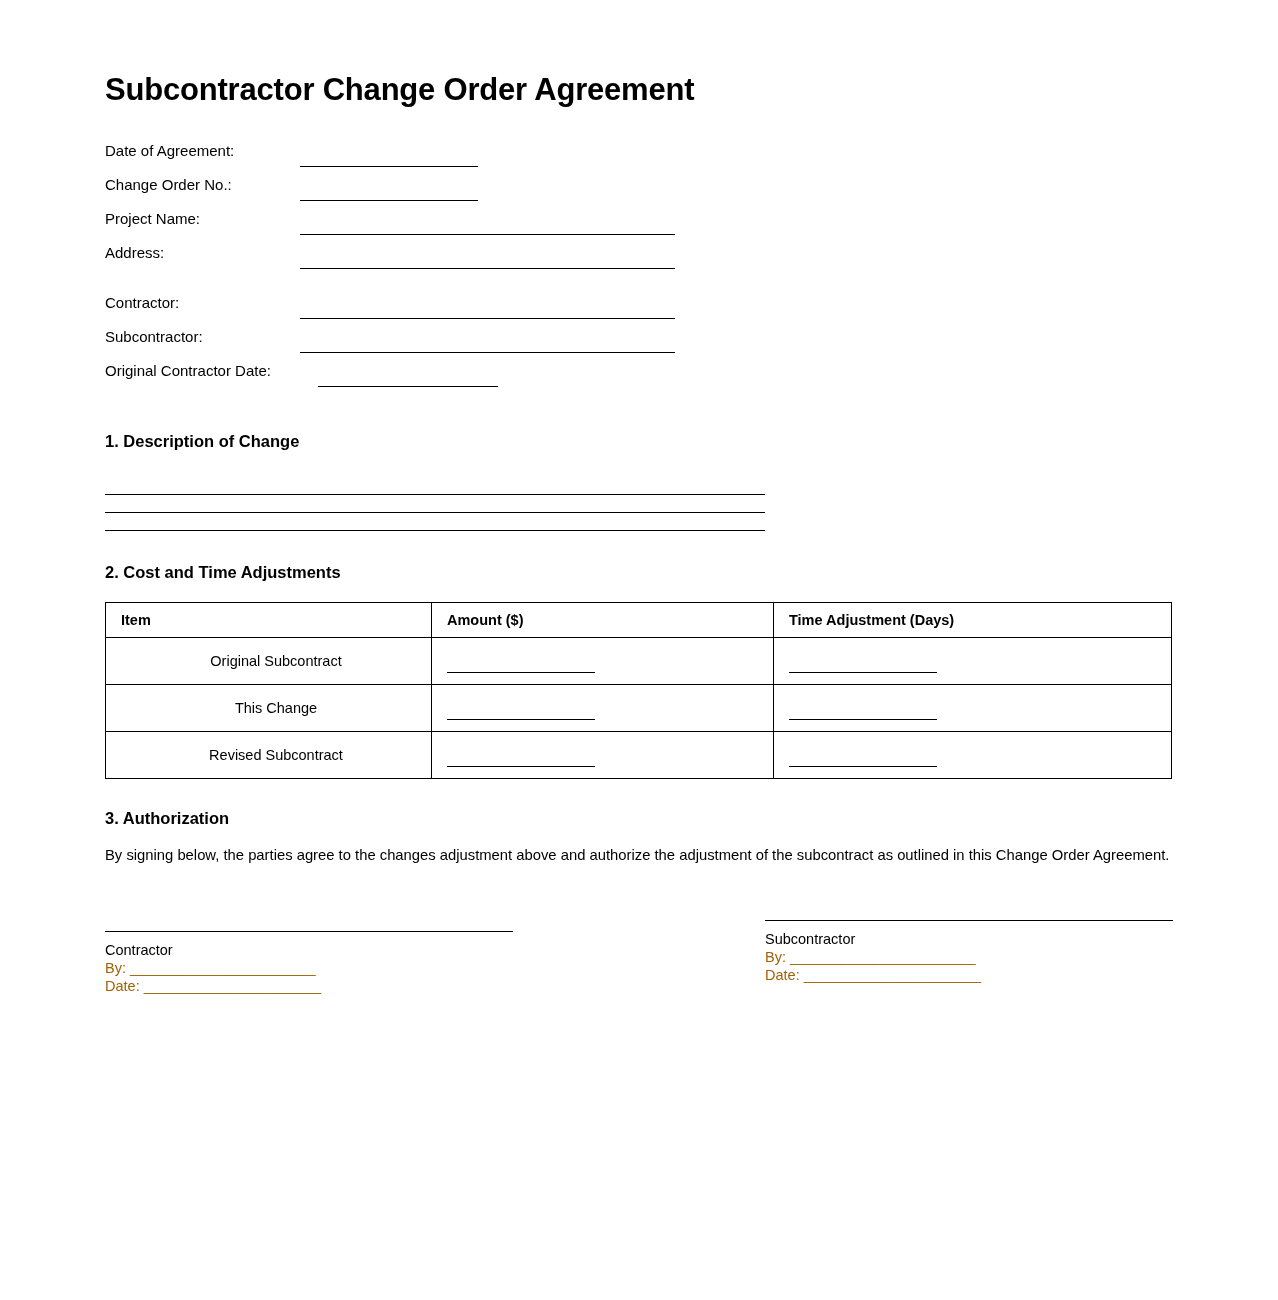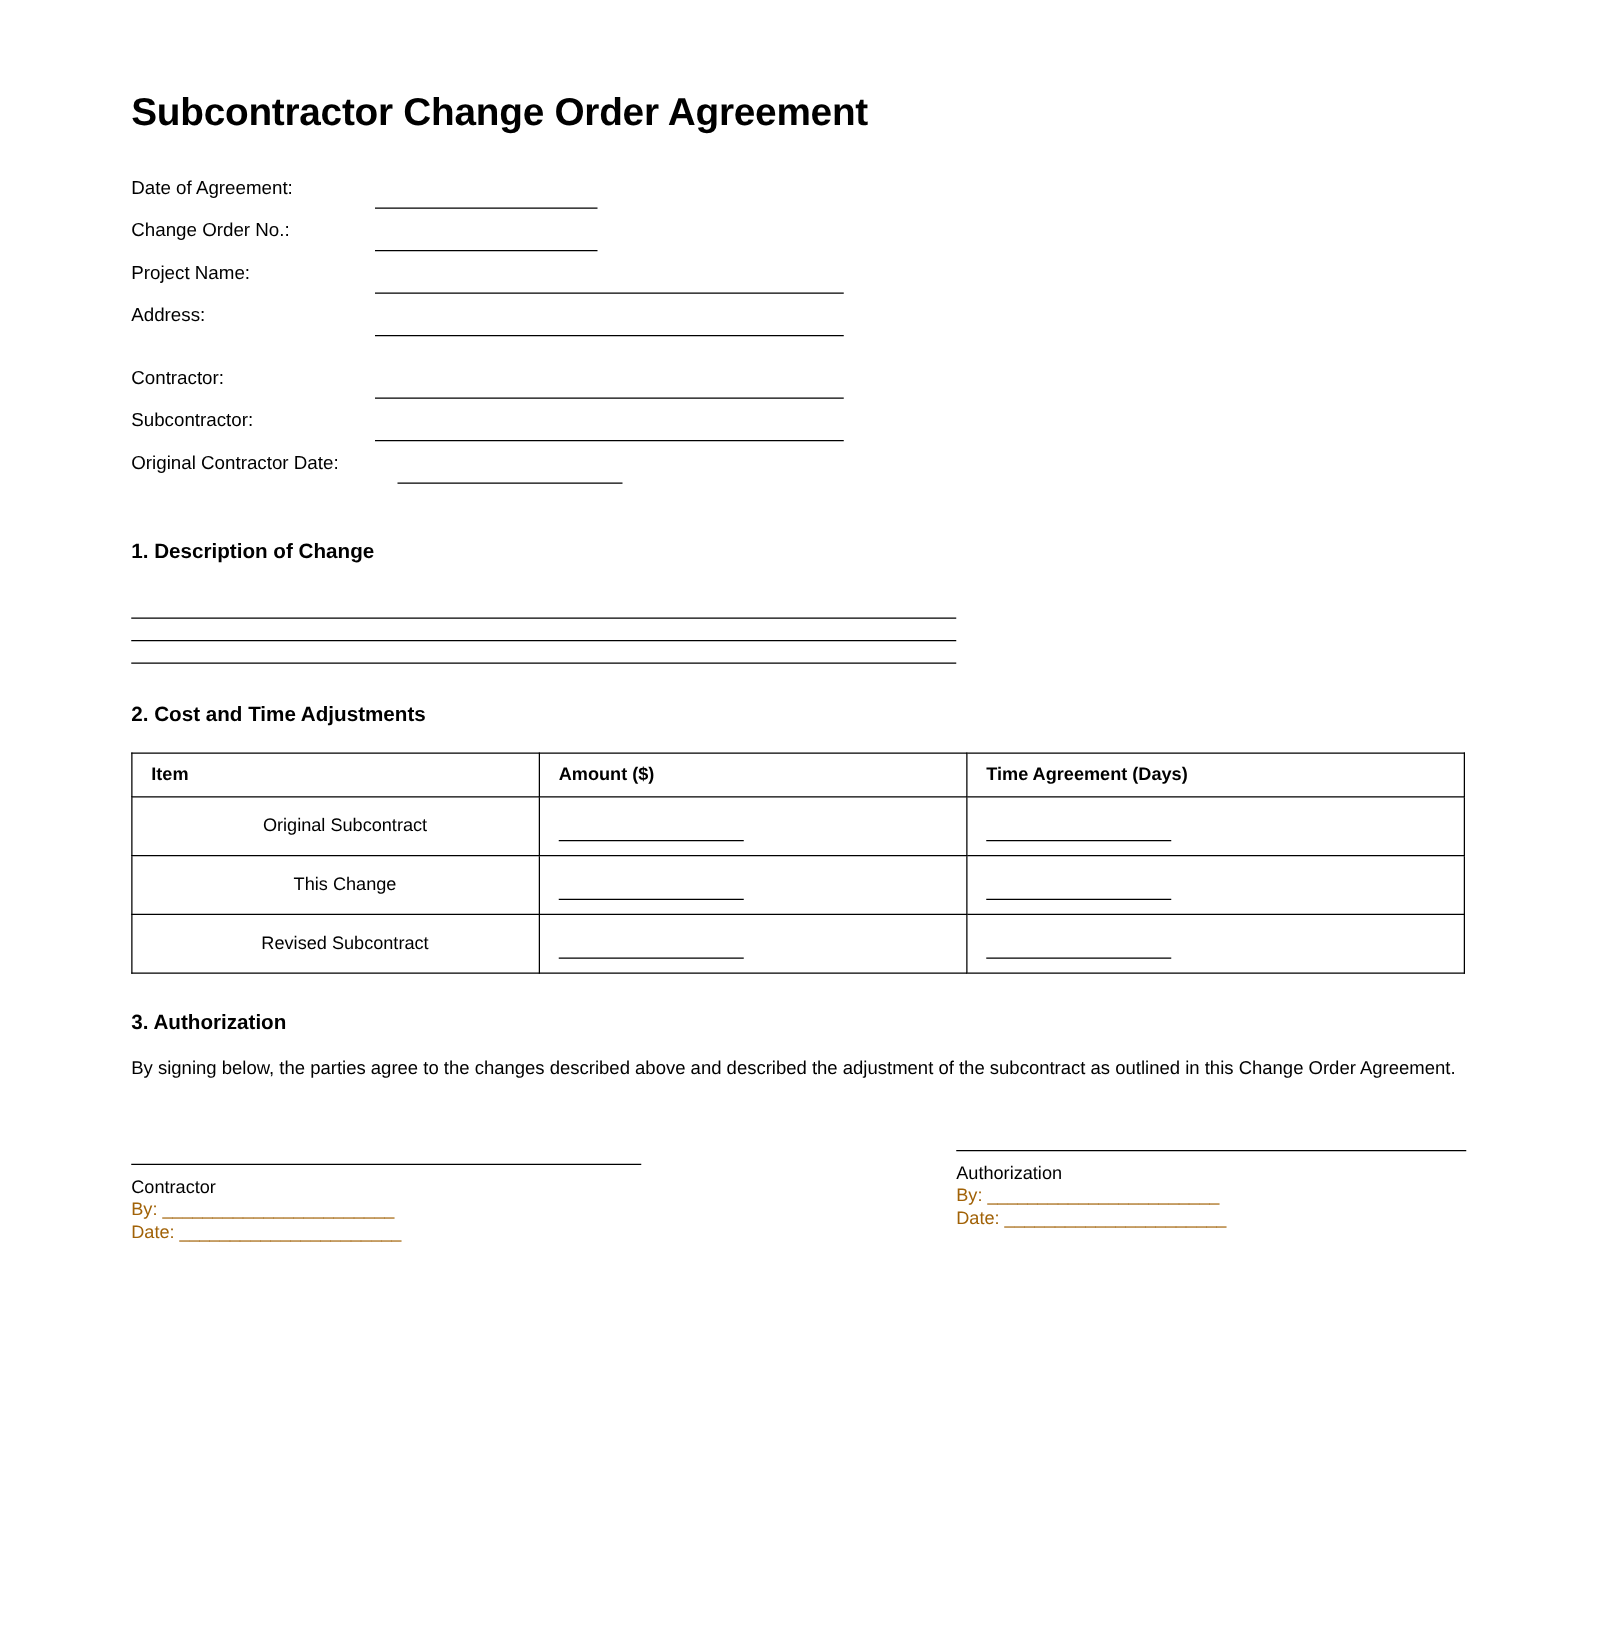--- a/index.html
+++ b/index.html
@@ -245,21 +245,21 @@
       <table class="cost-table">
         <colgroup>
           <col class="col-item">
           <col class="col-amount">
           <col class="col-time">
         </colgroup>
         <thead>
           <tr>
             <th>Item</th>
             <th>Amount ($)</th>
-            <th>Time Agreement (Days)</th>
+            <th>Time Adjustment (Days)</th>
           </tr>
         </thead>
         <tbody>
           <tr>
             <td class="item-cell">Original Subcontract</td>
             <td class="value-cell">
               <span class="cell-rule"></span>
             </td>
             <td class="value-cell">
               <span class="cell-rule"></span>
@@ -282,35 +282,35 @@
             <td class="value-cell">
               <span class="cell-rule"></span>
             </td>
           </tr>
         </tbody>
       </table>
     </div>
 
     <div class="auth-block">
       <div class="section-heading">3. Authorization</div>
-      <p class="auth-text">By signing below, the parties agree to the changes described above and described the adjustment of the subcontract as outlined in this Change Order Agreement.</p>
+      <p class="auth-text">By signing below, the parties agree to the changes adjustment above and authorize the adjustment of the subcontract as outlined in this Change Order Agreement.</p>
     </div>
 
     <div class="sign-area">
 
       <div class="sign-col left">
         <div class="sign-rule"></div>
         <div class="sign-name">Contractor</div>
         <div class="sign-line">By: _______________________</div>
         <div class="sign-line">Date: ______________________</div>
       </div>
 
       <div class="sign-col right">
         <div class="sign-rule"></div>
-        <div class="sign-name">Authorization</div>
+        <div class="sign-name">Subcontractor</div>
         <div class="sign-line">By: _______________________</div>
         <div class="sign-line">Date: ______________________</div>
       </div>
 
     </div>
 
   </div>
 </div>
 
 </body></html>

